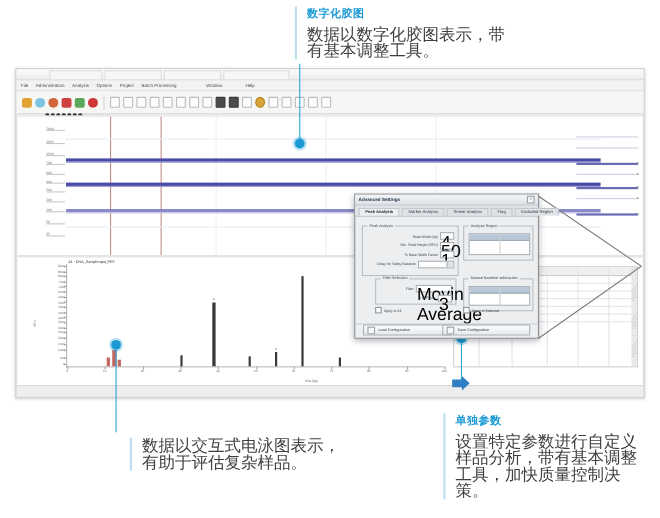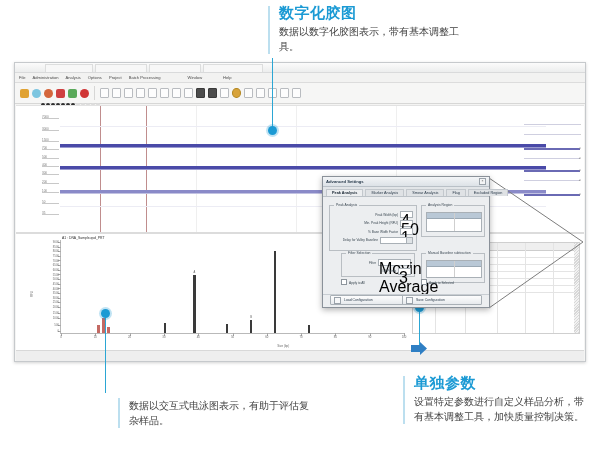--- a/index.html
+++ b/index.html
@@ -2,23 +2,23 @@
 <html><head>
 <meta charset="utf-8">
 <style>
   html,body{margin:0;padding:0;background:#ffffff;}
   body{width:600px;height:471px;overflow:hidden;
        font-family:"Liberation Sans","DejaVu Sans",sans-serif;}
   #stage{position:relative;width:600px;height:471px;background:#fff;}
 
   
   .callout{position:absolute;}
-  .callout .ctitle{color:#1b9ad4;font-weight:bold;font-size:15px;letter-spacing:.5px;
+  .callout .ctitle{color:#1b9ad4;font-weight:bold;font-size:10px;letter-spacing:.5px;
                    margin:0 0 5px 0;line-height:13px;}
-  .callout .cbody{color:#3f3f3f;font-size:10px;line-height:15px;margin:0;}
+  .callout .cbody{color:#3f3f3f;font-size:15px;line-height:15px;margin:0;}
   .callout .cbar{position:absolute;left:0;top:0;bottom:0;width:2px;background:#bcdfef;}
   .callout .cinner{padding-left:11px;}
 
   
   .lead{position:absolute;background:#2ba6d4;}
   .lead.v{width:1px;}
   .dot{position:absolute;width:9px;height:9px;border-radius:50%;
        background:#1b9ad4;box-shadow:0 0 0 2px rgba(27,154,212,.28);}
 
   

